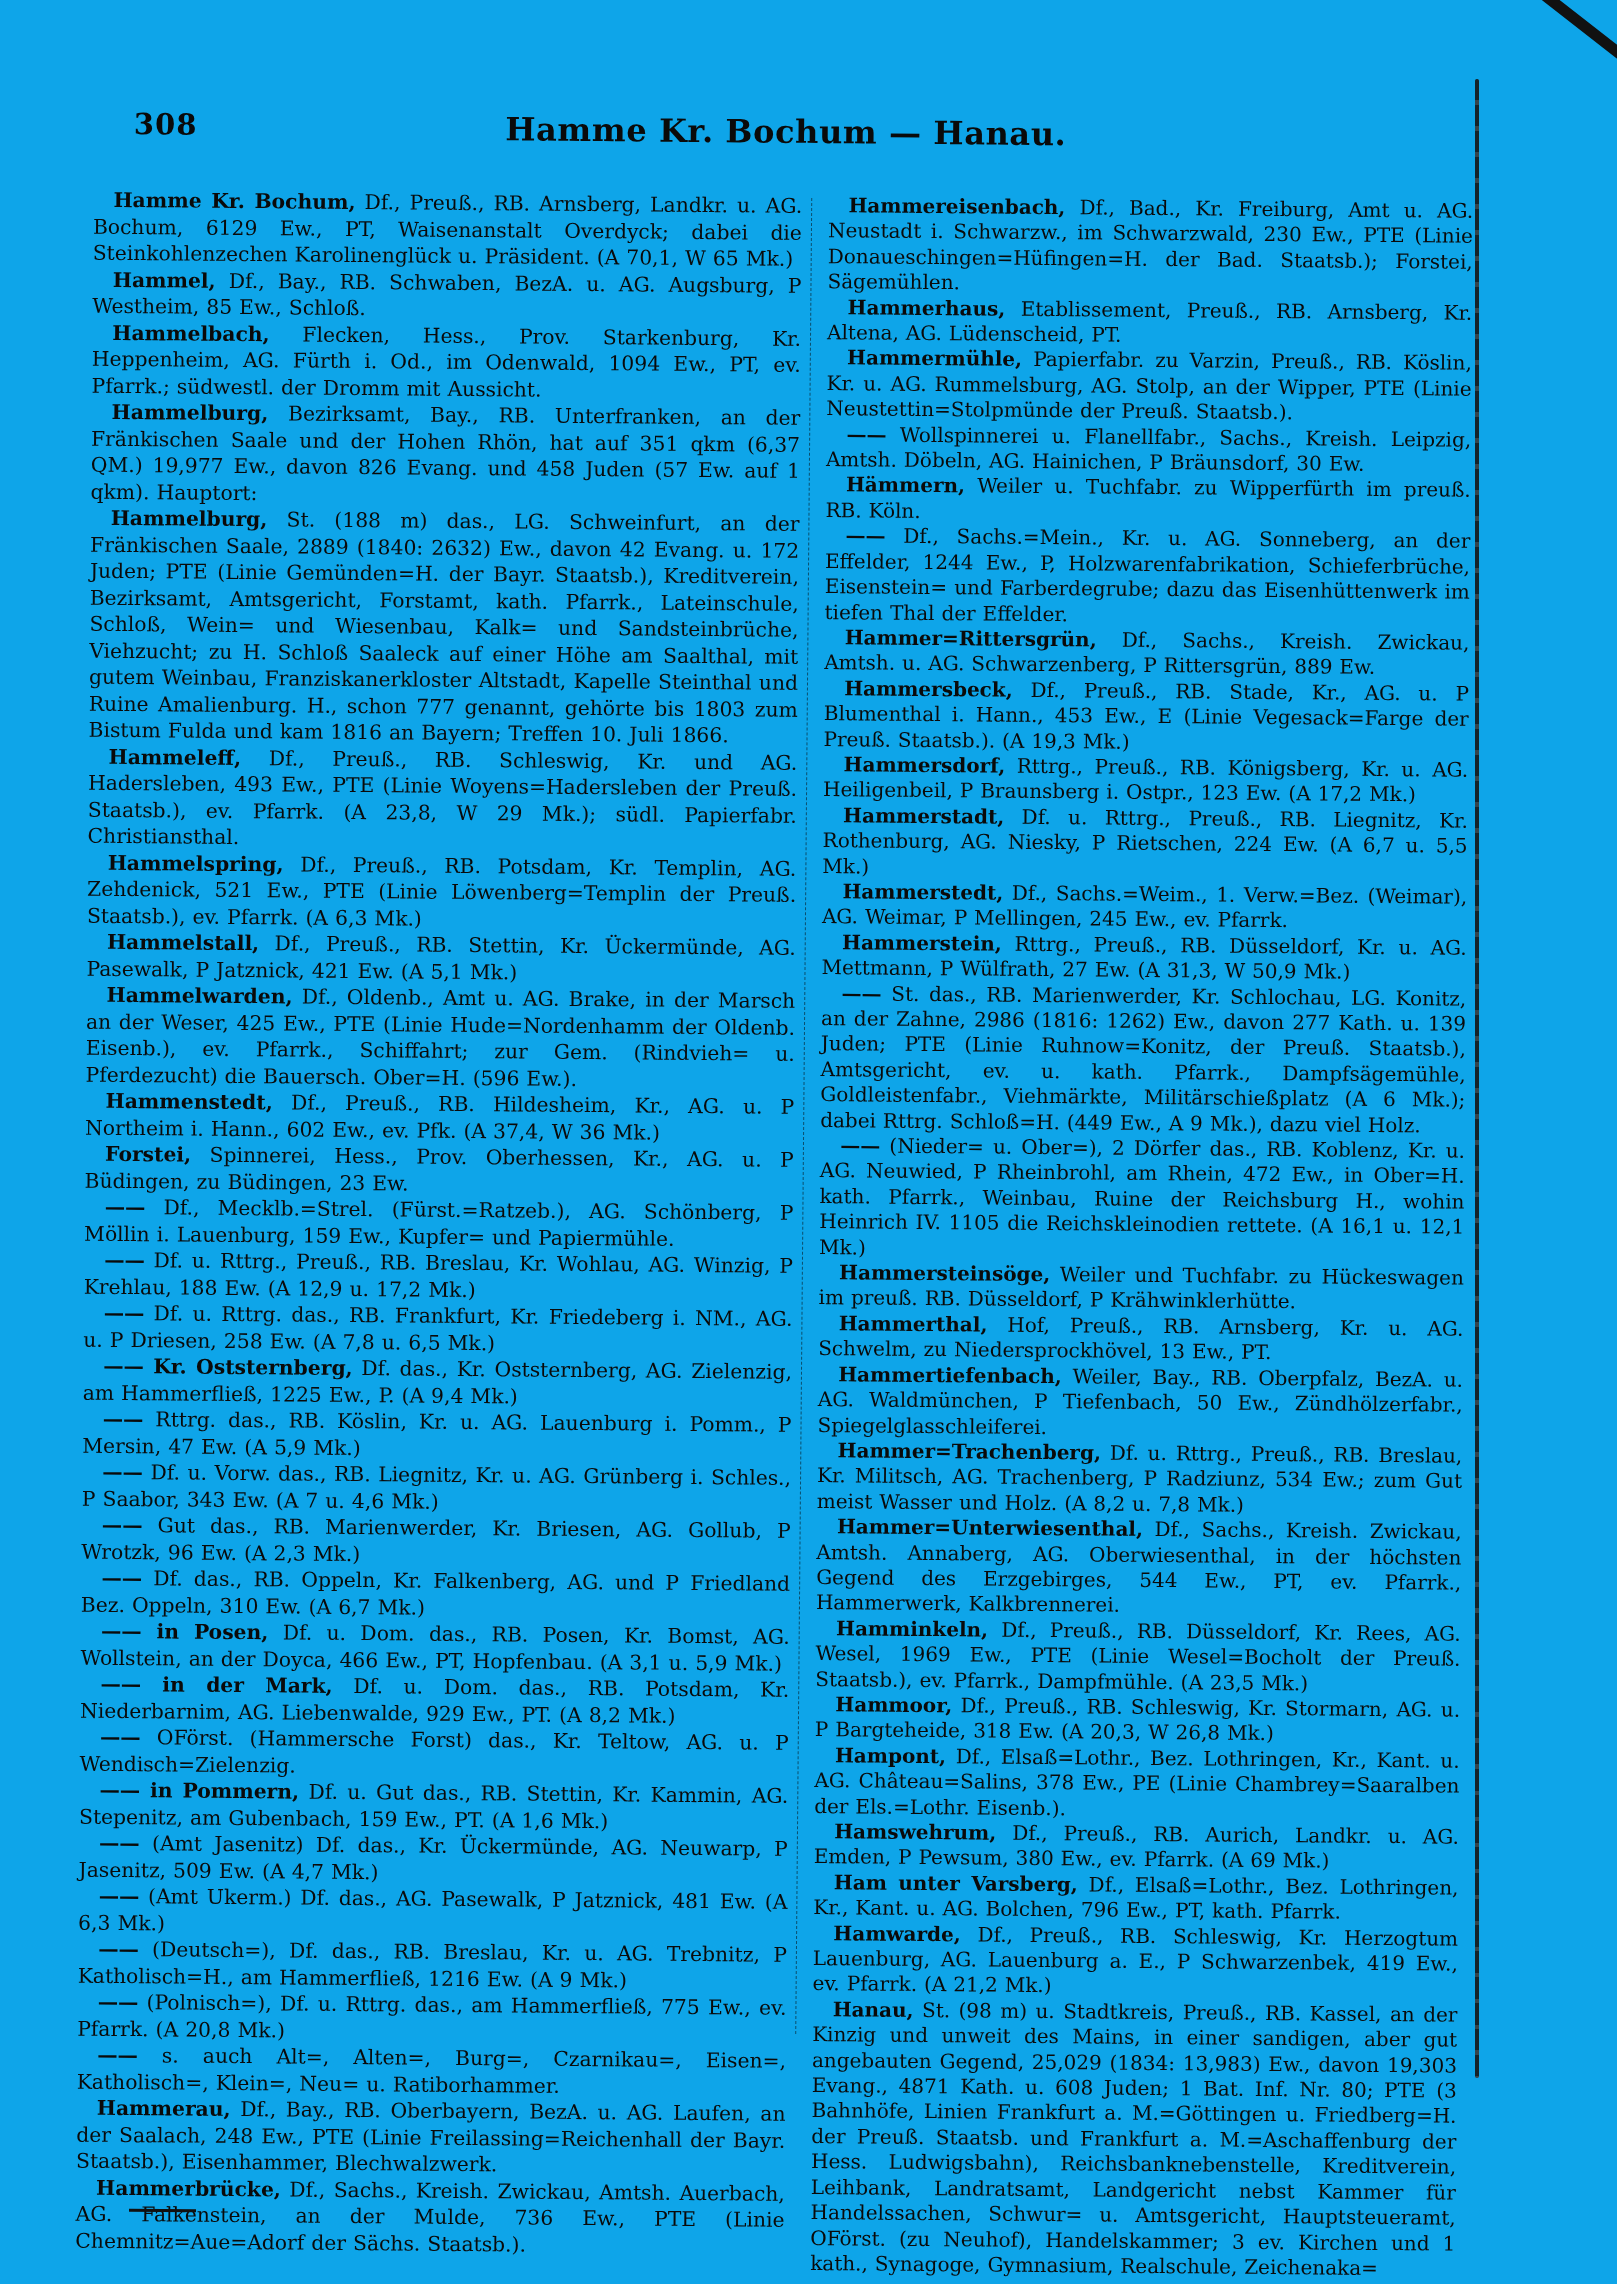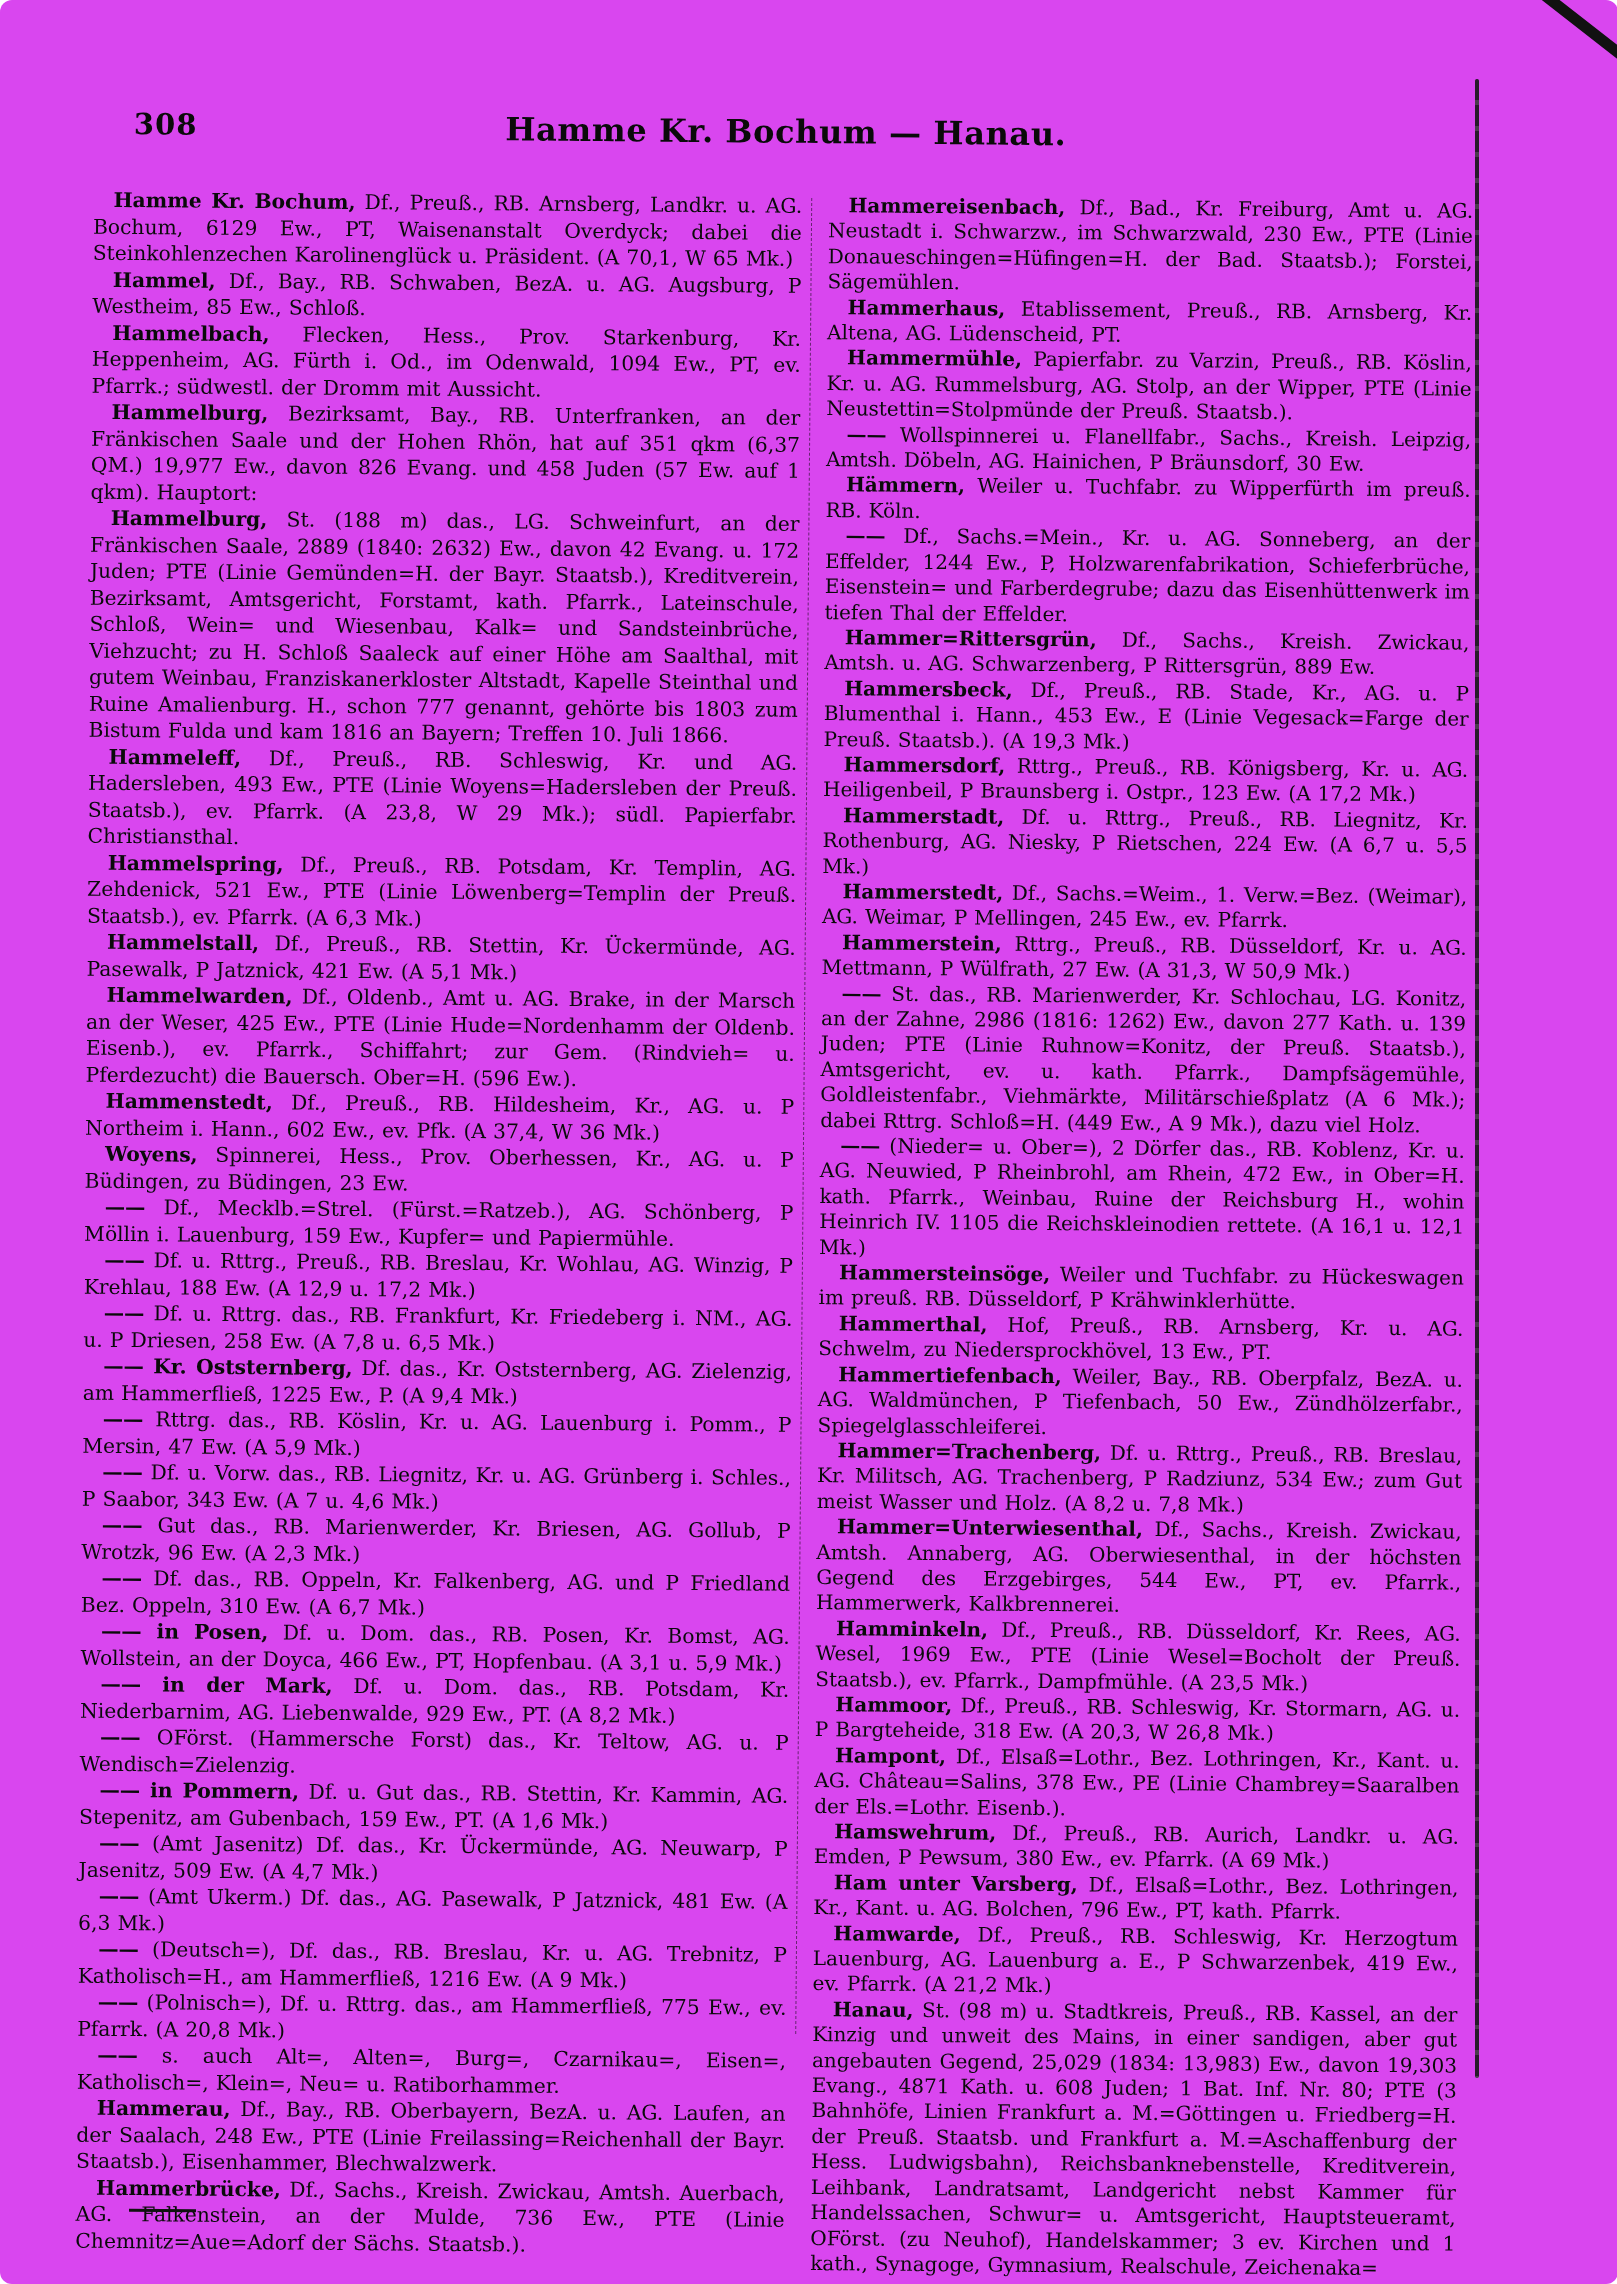--- a/index.html
+++ b/index.html
@@ -2,21 +2,21 @@
 <html style="font-size:9px"><head>
 <meta charset="utf-8">
 <style>
   html,body{margin:0;padding:0;}
   body{
     width:1618px;height:2284px;position:relative;overflow:hidden;
     background:#ffffff;
     font-family:"DejaVu Serif","Liberation Serif",serif;
     color:#0a0a0a;
   }
-  #page{position:absolute;inset:0;background:#d946ef;border-radius:12px;}
+  #page{position:absolute;inset:0;background:#0ea5e9;}
   
   #scan{position:absolute;inset:0;transform:rotate(0.5deg);transform-origin:809px 1142px;}
 
   .page-number{
     position:absolute;left:125px;top:113px;
     font-size:29px;font-weight:bold;letter-spacing:1.1px;
   }
   .running-head{
     position:absolute;left:85px;top:113px;width:1384px;
     text-align:center;font-size:32px;font-weight:bold;letter-spacing:0.6px;
@@ -66,21 +66,21 @@
         <p class="entry"><b>Hamme Kr. Bochum,</b><span> Df., Preuß., RB. Arnsberg, Landkr. u. AG. Bochum, 6129 Ew., PT, Waisenanstalt Overdyck; dabei die Steinkohlenzechen Karolinenglück u. Präsident. (A 70,1, W 65 Mk.)</span></p>
         <p class="entry"><b>Hammel,</b><span> Df., Bay., RB. Schwaben, BezA. u. AG. Augsburg, P Westheim, 85 Ew., Schloß.</span></p>
         <p class="entry"><b>Hammelbach,</b><span> Flecken, Hess., Prov. Starkenburg, Kr. Heppenheim, AG. Fürth i. Od., im Odenwald, 1094 Ew., PT, ev. Pfarrk.; südwestl. der Dromm mit Aussicht.</span></p>
         <p class="entry"><b>Hammelburg,</b><span> Bezirksamt, Bay., RB. Unterfranken, an der Fränkischen Saale und der Hohen Rhön, hat auf 351 qkm (6,37 QM.) 19,977 Ew., davon 826 Evang. und 458 Juden (57 Ew. auf 1 qkm). Hauptort:</span></p>
         <p class="entry"><b>Hammelburg,</b><span> St. (188 m) das., LG. Schweinfurt, an der Fränkischen Saale, 2889 (1840: 2632) Ew., davon 42 Evang. u. 172 Juden; PTE (Linie Gemünden=H. der Bayr. Staatsb.), Kreditverein, Bezirksamt, Amtsgericht, Forstamt, kath. Pfarrk., Lateinschule, Schloß, Wein= und Wiesenbau, Kalk= und Sandsteinbrüche, Viehzucht; zu H. Schloß Saaleck auf einer Höhe am Saalthal, mit gutem Weinbau, Franziskanerkloster Altstadt, Kapelle Steinthal und Ruine Amalienburg. H., schon 777 genannt, gehörte bis 1803 zum Bistum Fulda und kam 1816 an Bayern; Treffen 10. Juli 1866.</span></p>
         <p class="entry"><b>Hammeleff,</b><span> Df., Preuß., RB. Schleswig, Kr. und AG. Hadersleben, 493 Ew., PTE (Linie Woyens=Hadersleben der Preuß. Staatsb.), ev. Pfarrk. (A 23,8, W 29 Mk.); südl. Papierfabr. Christiansthal.</span></p>
         <p class="entry"><b>Hammelspring,</b><span> Df., Preuß., RB. Potsdam, Kr. Templin, AG. Zehdenick, 521 Ew., PTE (Linie Löwenberg=Templin der Preuß. Staatsb.), ev. Pfarrk. (A 6,3 Mk.)</span></p>
         <p class="entry"><b>Hammelstall,</b><span> Df., Preuß., RB. Stettin, Kr. Ückermünde, AG. Pasewalk, P Jatznick, 421 Ew. (A 5,1 Mk.)</span></p>
         <p class="entry"><b>Hammelwarden,</b><span> Df., Oldenb., Amt u. AG. Brake, in der Marsch an der Weser, 425 Ew., PTE (Linie Hude=Nordenhamm der Oldenb. Eisenb.), ev. Pfarrk., Schiffahrt; zur Gem. (Rindvieh= u. Pferdezucht) die Bauersch. Ober=H. (596 Ew.).</span></p>
         <p class="entry"><b>Hammenstedt,</b><span> Df., Preuß., RB. Hildesheim, Kr., AG. u. P Northeim i. Hann., 602 Ew., ev. Pfk. (A 37,4, W 36 Mk.)</span></p>
-        <p class="entry"><b>Woyens,</b><span> Spinnerei, Hess., Prov. Oberhessen, Kr., AG. u. P Büdingen, zu Büdingen, 23 Ew.</span></p>
+        <p class="entry"><b>Forstei,</b><span> Spinnerei, Hess., Prov. Oberhessen, Kr., AG. u. P Büdingen, zu Büdingen, 23 Ew.</span></p>
         <p class="entry"><b>——</b><span> Df., Mecklb.=Strel. (Fürst.=Ratzeb.), AG. Schönberg, P Möllin i. Lauenburg, 159 Ew., Kupfer= und Papiermühle.</span></p>
         <p class="entry"><b>——</b><span> Df. u. Rttrg., Preuß., RB. Breslau, Kr. Wohlau, AG. Winzig, P Krehlau, 188 Ew. (A 12,9 u. 17,2 Mk.)</span></p>
         <p class="entry"><b>——</b><span> Df. u. Rttrg. das., RB. Frankfurt, Kr. Friedeberg i. NM., AG. u. P Driesen, 258 Ew. (A 7,8 u. 6,5 Mk.)</span></p>
         <p class="entry"><b>—— Kr. Oststernberg,</b><span> Df. das., Kr. Oststernberg, AG. Zielenzig, am Hammerfließ, 1225 Ew., P. (A 9,4 Mk.)</span></p>
         <p class="entry"><b>——</b><span> Rttrg. das., RB. Köslin, Kr. u. AG. Lauenburg i. Pomm., P Mersin, 47 Ew. (A 5,9 Mk.)</span></p>
         <p class="entry"><b>——</b><span> Df. u. Vorw. das., RB. Liegnitz, Kr. u. AG. Grünberg i. Schles., P Saabor, 343 Ew. (A 7 u. 4,6 Mk.)</span></p>
         <p class="entry"><b>——</b><span> Gut das., RB. Marienwerder, Kr. Briesen, AG. Gollub, P Wrotzk, 96 Ew. (A 2,3 Mk.)</span></p>
         <p class="entry"><b>——</b><span> Df. das., RB. Oppeln, Kr. Falkenberg, AG. und P Friedland Bez. Oppeln, 310 Ew. (A 6,7 Mk.)</span></p>
         <p class="entry"><b>—— in Posen,</b><span> Df. u. Dom. das., RB. Posen, Kr. Bomst, AG. Wollstein, an der Doyca, 466 Ew., PT, Hopfenbau. (A 3,1 u. 5,9 Mk.)</span></p>
         <p class="entry"><b>—— in der Mark,</b><span> Df. u. Dom. das., RB. Potsdam, Kr. Niederbarnim, AG. Liebenwalde, 929 Ew., PT. (A 8,2 Mk.)</span></p>

